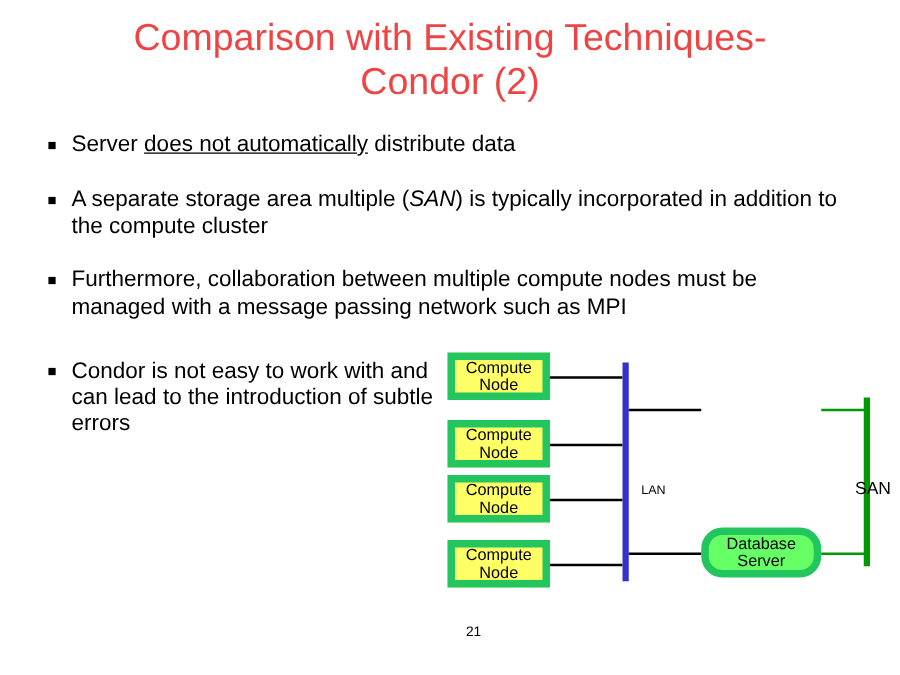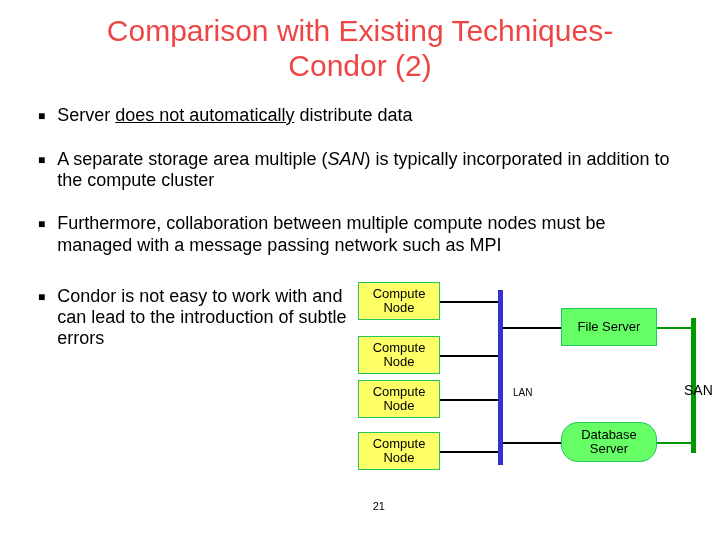--- a/index.html
+++ b/index.html
@@ -7,21 +7,21 @@
   .slide { position: relative; width: 720px; height: 540px; }
   .title { color: #ef4444; font-size: 30px; font-weight: 400; text-align: center; padding: 14px 20px 0 20px; line-height: 1.15; }
   .body { position: absolute; top: 105px; left: 38px; right: 38px; }
   .bullet { display: flex; gap: 12px; font-size: 18px; line-height: 1.18; margin-bottom: 22px; }
   .bullet .mark { font-size: 12px; line-height: 22px; color: #000; }
   .bullet .txt { flex: 0 0 auto; max-width: 620px; }
   .bullet.half .txt { max-width: 300px; }
   .und { text-decoration: underline; }
   .ital { font-style: italic; }
   .diagram { position: absolute; left: 358px; top: 282px; width: 360px; height: 210px; }
-  .node { position: absolute; background: #ffff66; border: 1px solid #22c55e; font-size: 13px; display: flex; align-items: center; justify-content: center; text-align: center; line-height: 1.1; }
+  .node { position: absolute; background: #ffff66; border: 6px solid #22c55e; font-size: 13px; display: flex; align-items: center; justify-content: center; text-align: center; line-height: 1.1; }
   .node.cn { width: 82px; height: 38px; }
   .node.fs { width: 96px; height: 38px; background: #66ff66; }
   .node.db { width: 96px; height: 40px; background: #66ff66; }
   .conn-h { position: absolute; height: 2px; background: #000; }
   .lan-bar { position: absolute; background: #3333cc; width: 5px; }
   .lan-label { position: absolute; font-size: 10px; }
   .san-label { position: absolute; font-size: 14px; }
   .san-bar { position: absolute; background: #009900; width: 5px; }
   .san-h  { position: absolute; background: #009900; height: 2px; }
   .pagenum { position: absolute; right: 335px; bottom: 28px; font-size: 11px; }
@@ -74,21 +74,20 @@
   <div class="conn-h" style="left:82px; top:73px;  width:58px;"></div>
   <div class="conn-h" style="left:82px; top:117px; width:58px;"></div>
   <div class="conn-h" style="left:82px; top:169px; width:58px;"></div>
 
   <div class="lan-bar" style="left:140px; top:8px; height:175px;"></div>
   <div class="lan-label" style="left:155px; top:105px;">LAN</div>
 
   <div class="conn-h" style="left:145px; top:45px;  width:58px;"></div>
   <div class="conn-h" style="left:145px; top:160px; width:58px;"></div>
 
-  <div class="node fs" style="left:203px; top:26px;">File Server</div>
   <div class="node db" style="left:203px; top:140px;border-radius:17px;">Database<br>Server</div>
 
   <div class="san-h" style="left:299px; top:45px;  width:36px;"></div>
   <div class="san-h" style="left:299px; top:160px; width:36px;"></div>
   <div class="san-bar" style="left:333px; top:36px; height:135px;"></div>
   <div class="san-label" style="left:326px; top:100px;">SAN</div>
 </div>
 
 <div class="pagenum">21</div>
 

